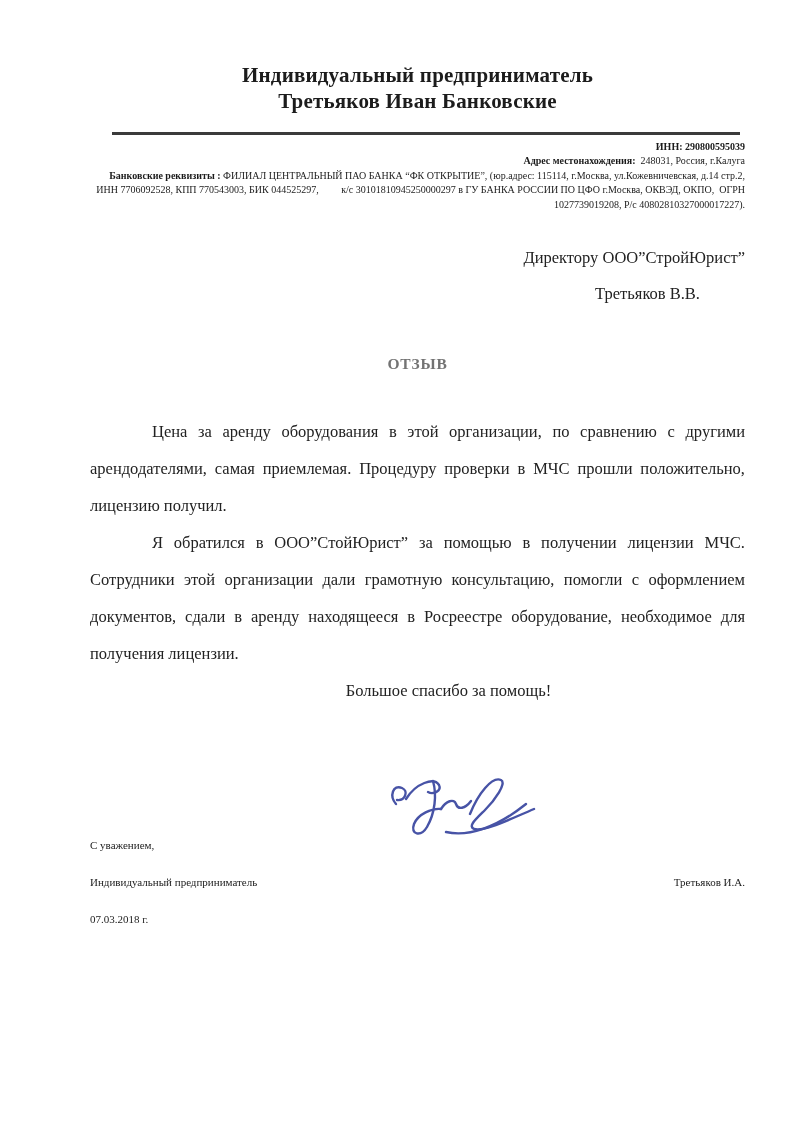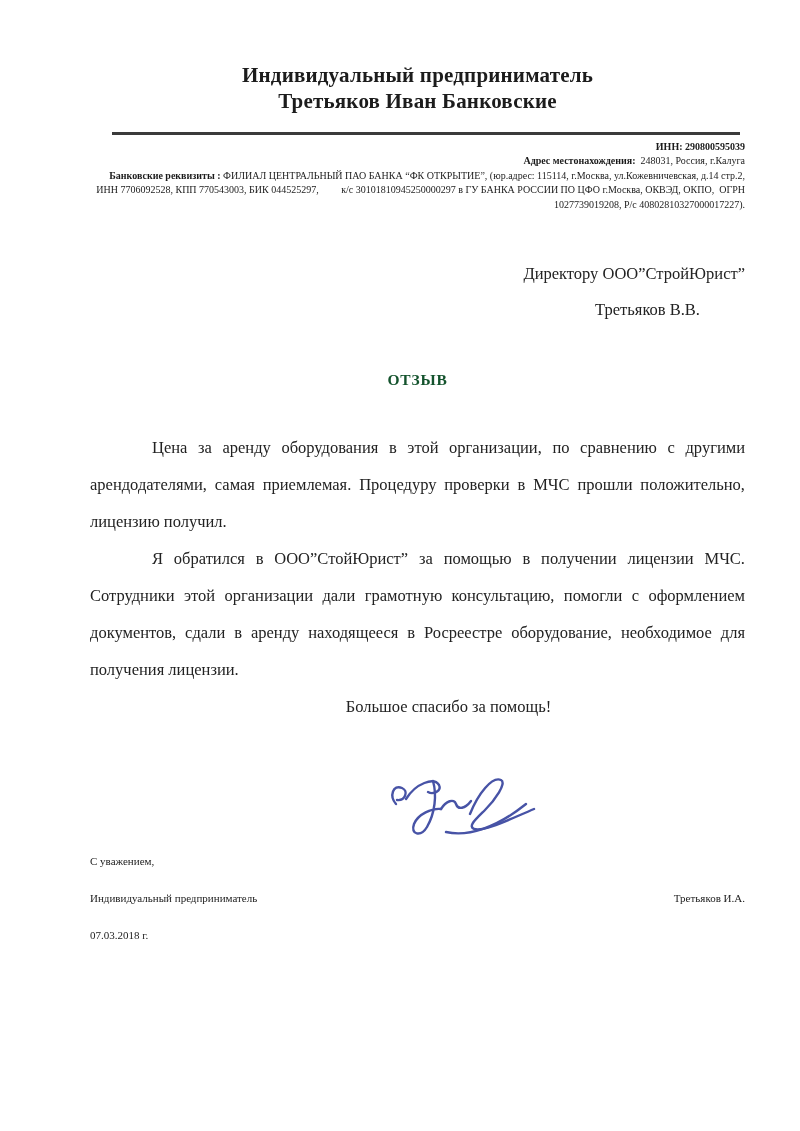--- a/index.html
+++ b/index.html
@@ -35,38 +35,38 @@
   }
   .requisites {
     text-align: right;
     font-size: 10px;
     line-height: 14.4px;
     color: #1b1b1b;
   }
   .requisites .b { font-weight: bold; }
   
   .addressee {
-    margin-top: 52px;
+    margin-top: 36px;
     text-align: right;
     font-size: 16.5px;
     line-height: 19px;
     color: #222;
   }
   .addressee .line2 {
     margin-top: 17px;
     margin-right: 45px;
   }
   
   .subject {
     margin-top: 52px;
     text-align: center;
     font-weight: bold;
     font-size: 15.5px;
     letter-spacing: 0.8px;
-    color: #14532d;
+    color: #737373;
   }
   
   .body-text {
     margin-top: 40px;
     font-size: 16.5px;
     line-height: 37px;
     color: #222;
   }
   .body-text p {
     margin: 0;

